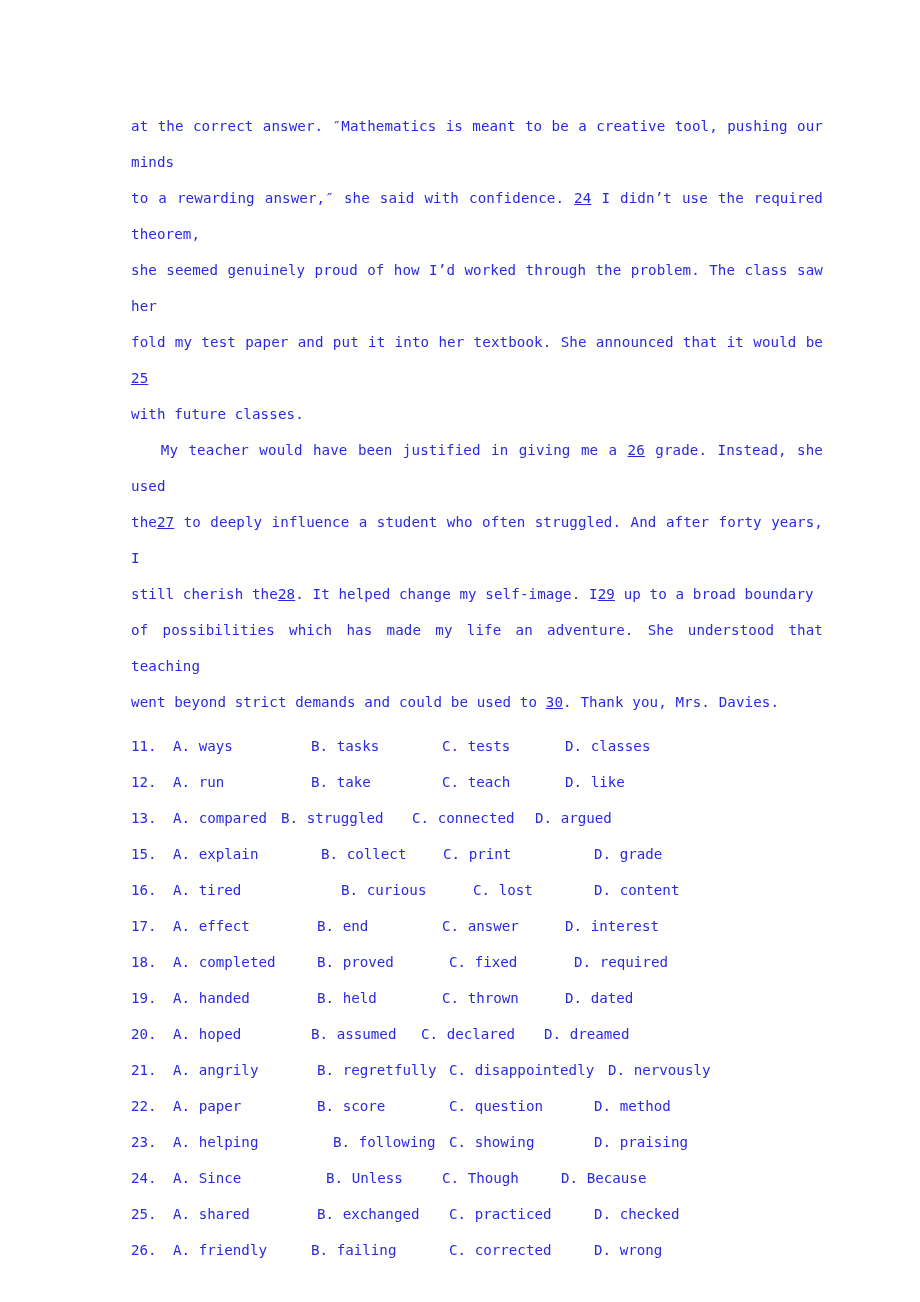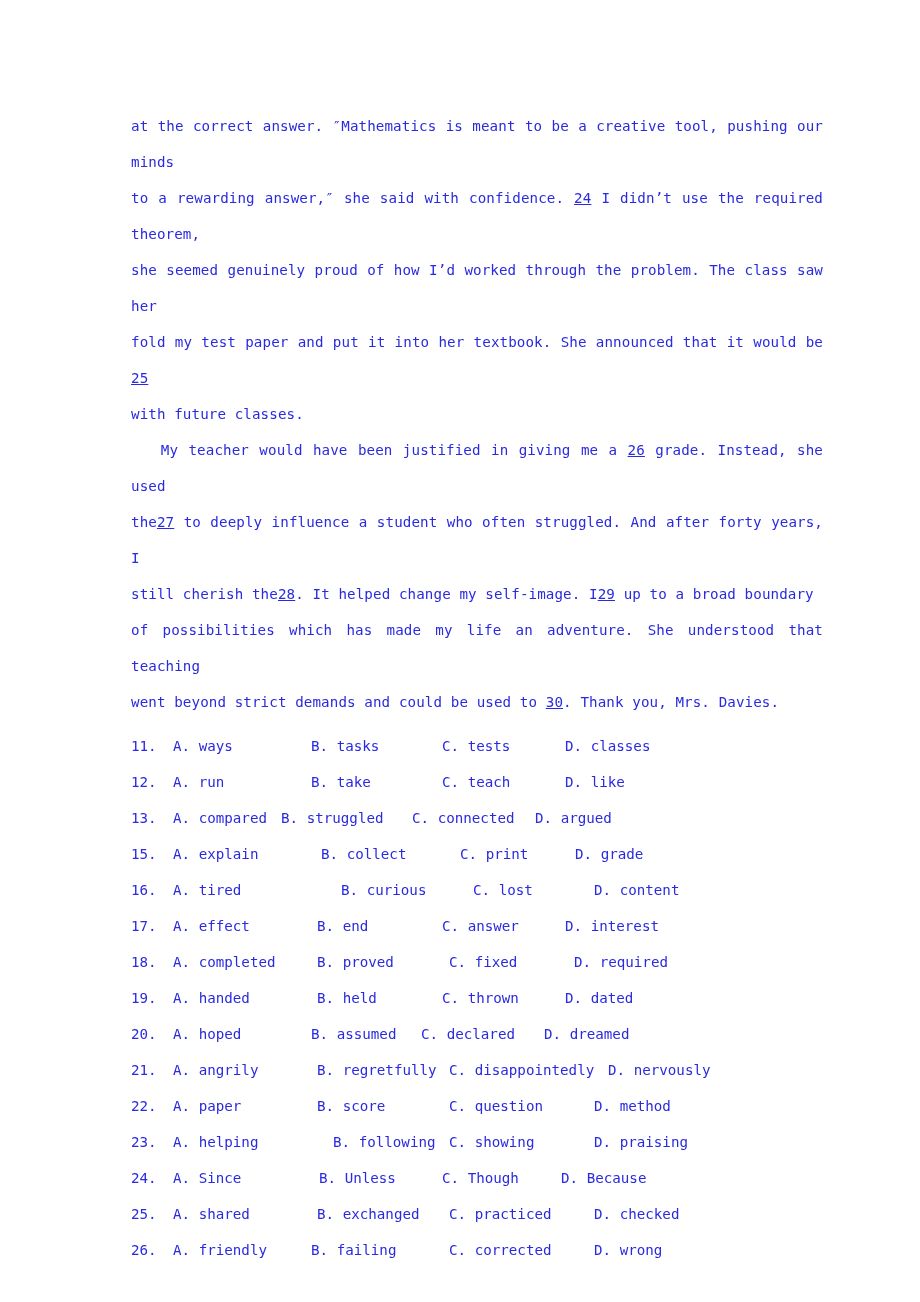--- a/index.html
+++ b/index.html
@@ -132,22 +132,22 @@
           <span class="qnum">13.</span>
           <span class="opt" style="left: 42px;"><span class="letter">A.</span><span class="word"> compared</span></span>
           <span class="opt" style="left: 150px;"><span class="letter">B.</span><span class="word"> struggled</span></span>
           <span class="opt" style="left: 281px;"><span class="letter">C.</span><span class="word"> connected</span></span>
           <span class="opt" style="left: 404px;"><span class="letter">D.</span><span class="word"> argued</span></span>
         </div>
         <div class="qrow">
           <span class="qnum">15.</span>
           <span class="opt" style="left: 42px;"><span class="letter">A.</span><span class="word"> explain</span></span>
           <span class="opt" style="left: 190px;"><span class="letter">B.</span><span class="word"> collect</span></span>
-          <span class="opt" style="left: 329px;"><span class="letter">C.</span><span class="word"> print</span></span>
-          <span class="opt" style="left: 444px;"><span class="letter">D.</span><span class="word"> grade</span></span>
+          <span class="opt" style="left: 312px;"><span class="letter">C.</span><span class="word"> print</span></span>
+          <span class="opt" style="left: 463px;"><span class="letter">D.</span><span class="word"> grade</span></span>
         </div>
         <div class="qrow">
           <span class="qnum">16.</span>
           <span class="opt" style="left: 42px;"><span class="letter">A.</span><span class="word"> tired</span></span>
           <span class="opt" style="left: 210px;"><span class="letter">B.</span><span class="word"> curious</span></span>
           <span class="opt" style="left: 342px;"><span class="letter">C.</span><span class="word"> lost</span></span>
           <span class="opt" style="left: 463px;"><span class="letter">D.</span><span class="word"> content</span></span>
         </div>
         <div class="qrow">
           <span class="qnum">17.</span>
@@ -194,21 +194,21 @@
         <div class="qrow">
           <span class="qnum">23.</span>
           <span class="opt" style="left: 42px;"><span class="letter">A.</span><span class="word"> helping</span></span>
           <span class="opt" style="left: 186px; margin-left: 16px;"><span class="letter">B.</span><span class="word"> following</span></span>
           <span class="opt" style="left: 318px;"><span class="letter">C.</span><span class="word"> showing</span></span>
           <span class="opt" style="left: 463px;"><span class="letter">D.</span><span class="word"> praising</span></span>
         </div>
         <div class="qrow">
           <span class="qnum">24.</span>
           <span class="opt" style="left: 42px;"><span class="letter">A.</span><span class="word"> Since</span></span>
-          <span class="opt" style="left: 188px;"><span class="letter">B.</span><span class="word"> Unless</span></span>
+          <span class="opt" style="left: 195px;"><span class="letter">B.</span><span class="word"> Unless</span></span>
           <span class="opt" style="left: 311px;"><span class="letter">C.</span><span class="word"> Though</span></span>
           <span class="opt" style="left: 430px;"><span class="letter">D.</span><span class="word"> Because</span></span>
         </div>
         <div class="qrow">
           <span class="qnum">25.</span>
           <span class="opt" style="left: 42px;"><span class="letter">A.</span><span class="word"> shared</span></span>
           <span class="opt" style="left: 186px;"><span class="letter">B.</span><span class="word"> exchanged</span></span>
           <span class="opt" style="left: 318px;"><span class="letter">C.</span><span class="word"> practiced</span></span>
           <span class="opt" style="left: 463px;"><span class="letter">D.</span><span class="word"> checked</span></span>
         </div>

